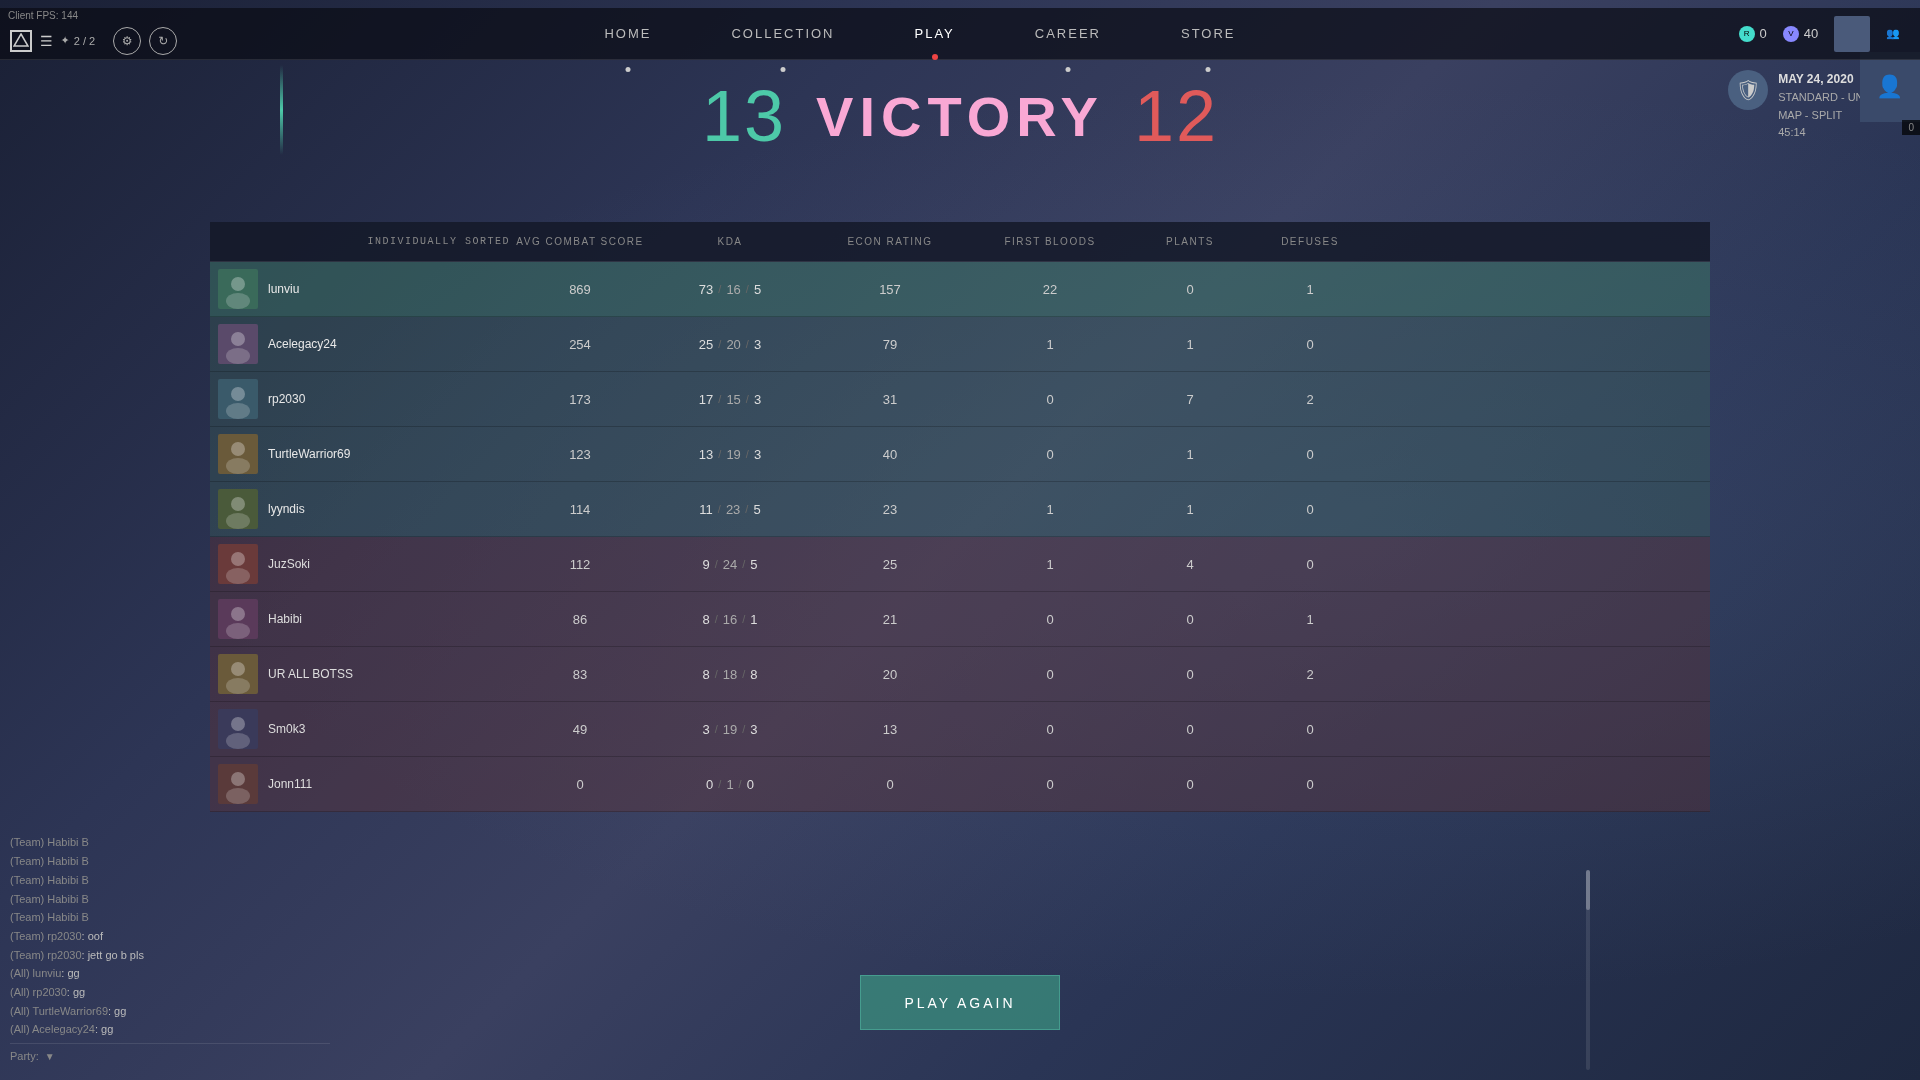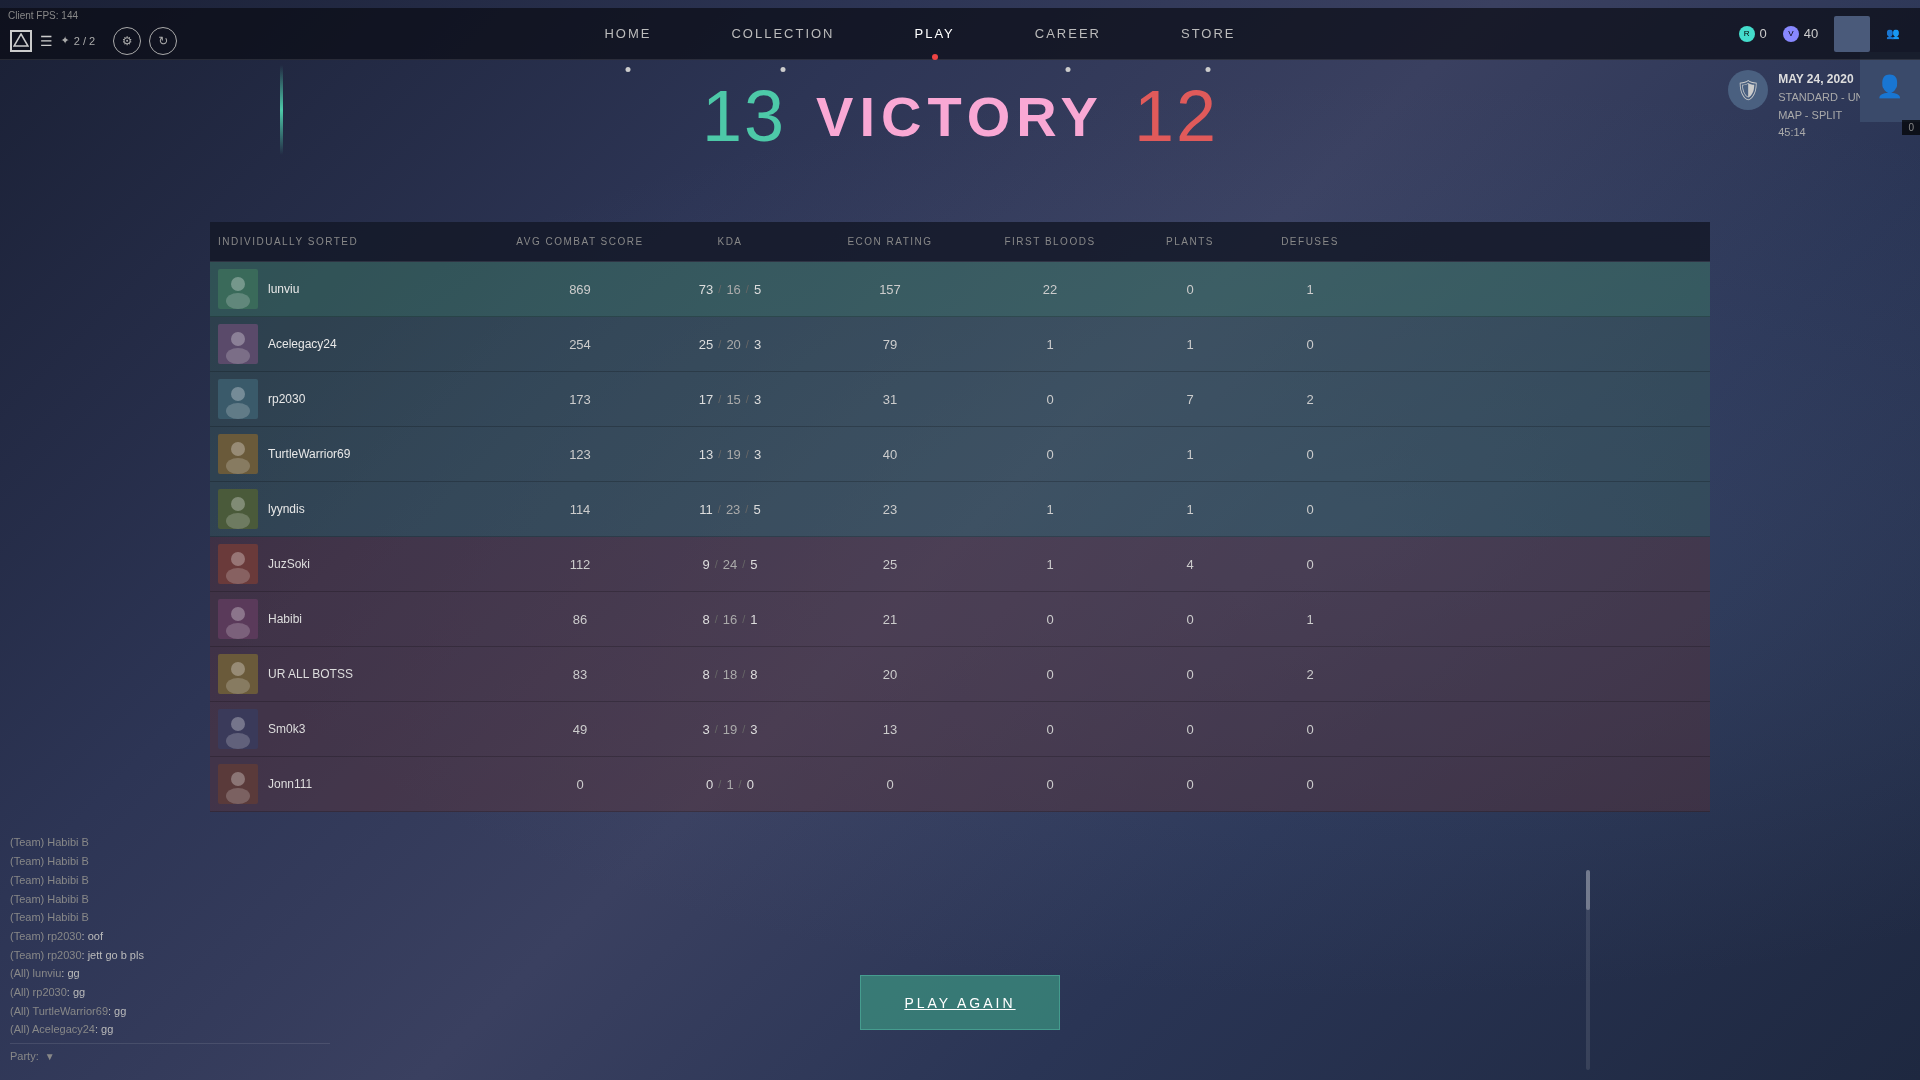--- a/index.html
+++ b/index.html
@@ -291,21 +291,21 @@
       height: 40px;
       align-items: center;
     }
     .th {
       font-size: 10px;
       letter-spacing: 1.5px;
       color: #888;
       text-align: center;
       text-transform: uppercase;
     }
-    .th:first-child { text-align: left; padding-left: 8px; }
+    .th:first-child { text-align: right; padding-left: 8px; font-family: Liberation Mono, monospace; }
 
     .team-section { }
 
     .player-row {
       display: grid;
       grid-template-columns: 300px 140px 160px 160px 160px 120px 120px;
       height: 55px;
       align-items: center;
       border-bottom: 1px solid rgba(0,0,0,0.2);
       position: relative;
@@ -415,21 +415,20 @@
       border: 1px solid rgba(80,180,160,0.6);
       color: #fff;
       font-size: 14px;
       letter-spacing: 3px;
       text-transform: uppercase;
       cursor: pointer;
       display: flex;
       align-items: center;
       justify-content: center;
       font-family: Arial, sans-serif;
-      text-decoration: underline;
     }
 
     
     .victory-line {
       position: absolute;
       left: 280px;
       top: 65px;
       width: 3px;
       height: 90px;
       background: linear-gradient(to bottom, transparent, #4dc9a8, transparent);

